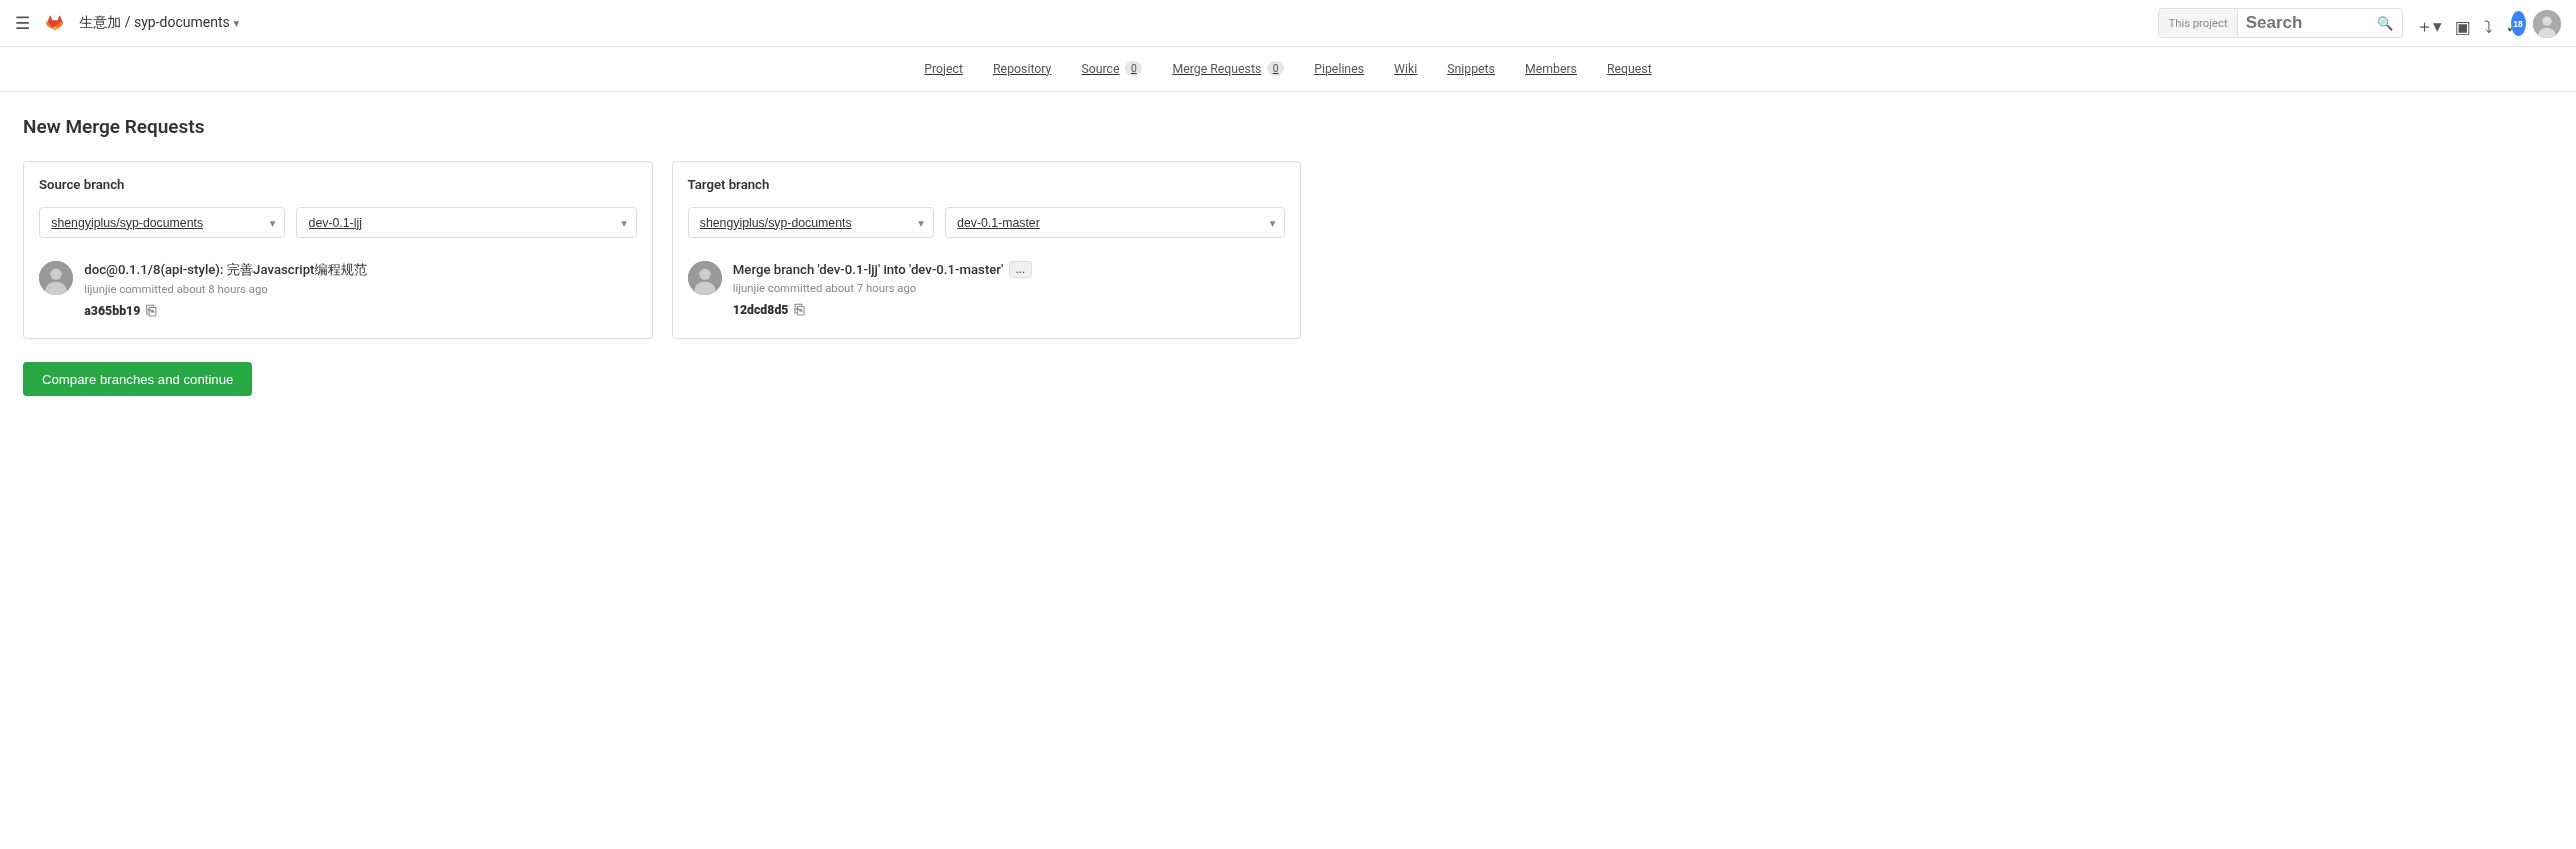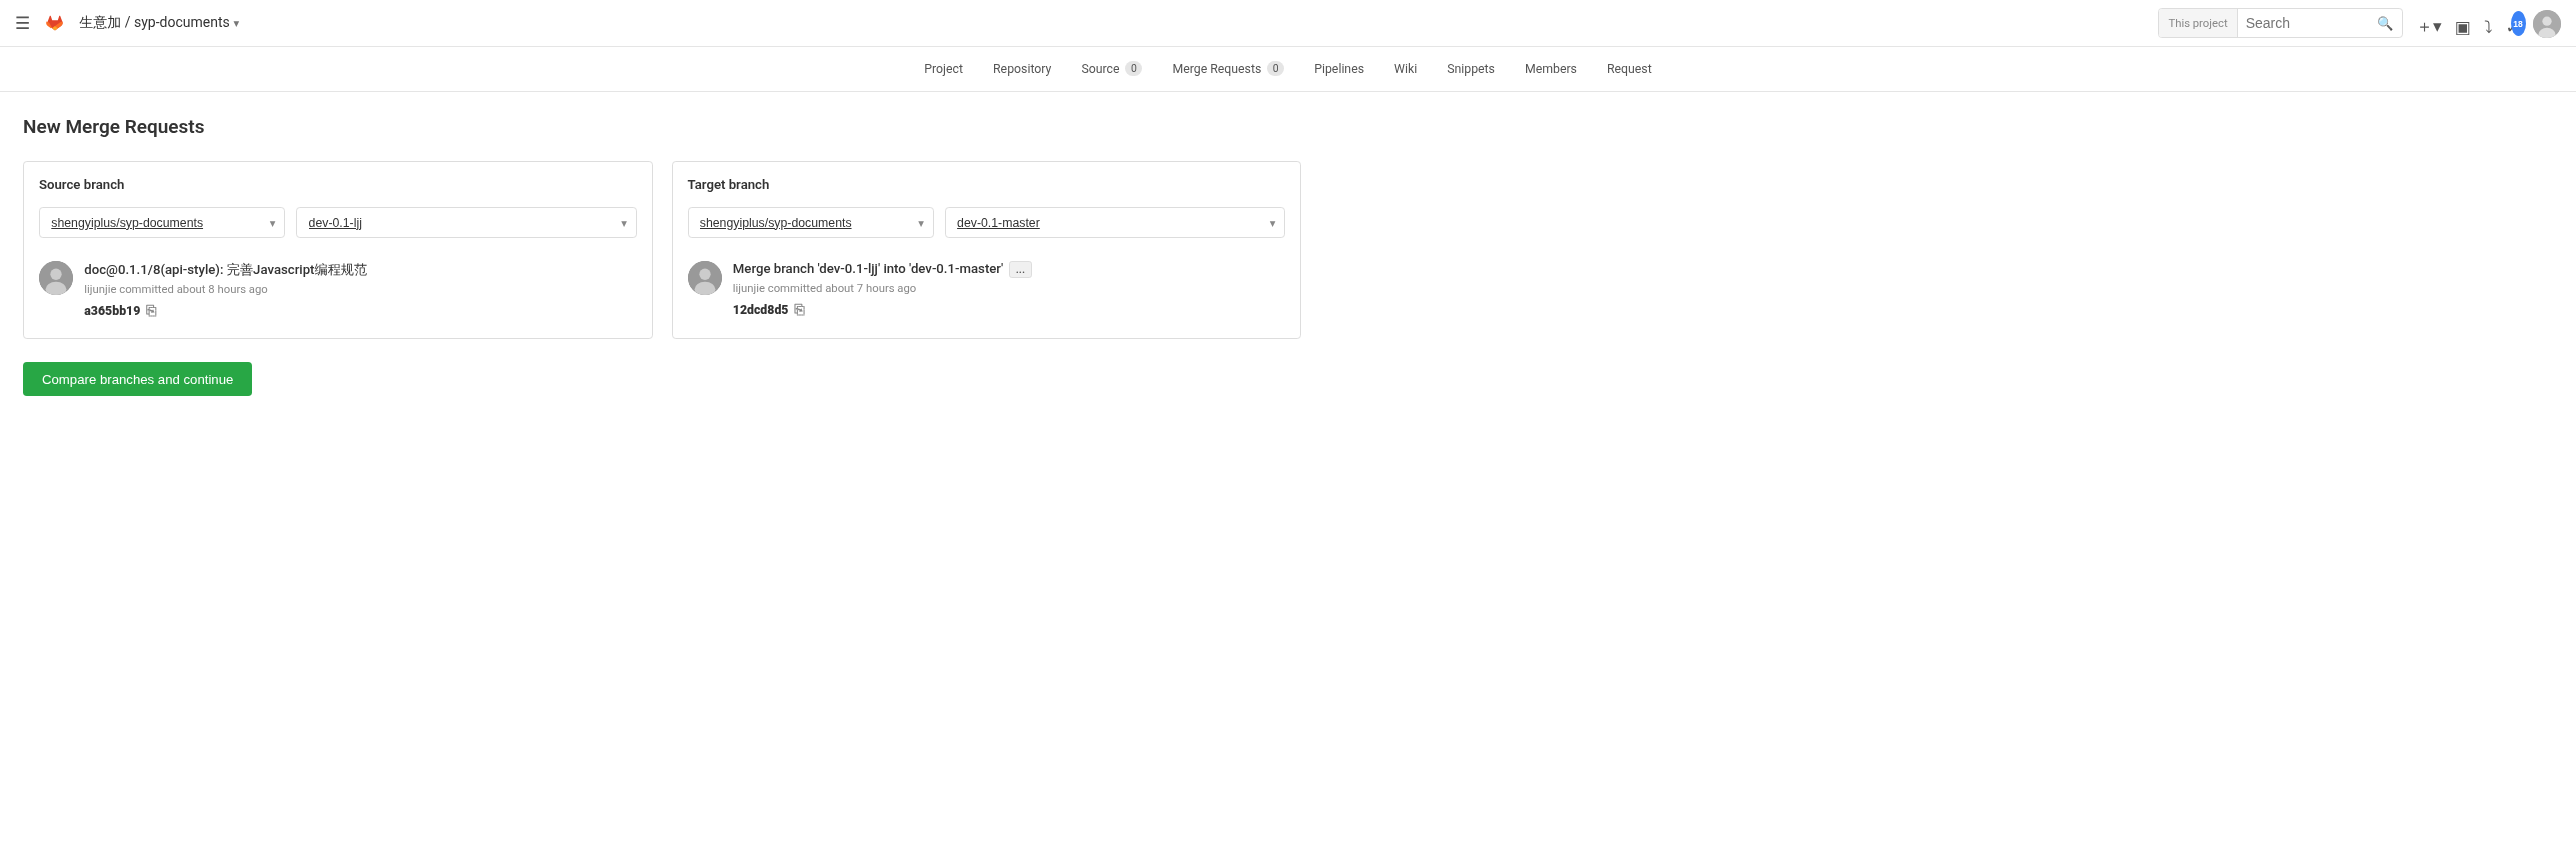--- a/index.html
+++ b/index.html
@@ -38,23 +38,24 @@
       font-size: 11.3px;
       height: 100%;
       display: flex;
       align-items: center;
       border-right: 0.9px solid #ddd;
     }
     .search-box input {
       border: none;
       outline: none;
       padding: 0 7.6px;
-      font-size: 14px;
+      font-size: 17px;
       width: 132px;
       height: 100%;
+      font-weight: bold;
     }
     .search-box .search-icon-btn {
       background: none;
       border: none;
       padding: 0 7.6px;
       cursor: pointer;
       color: #888;
       font-size: 13.2px;
     }
     .navbar-icon-btn {
@@ -99,20 +100,21 @@
     
     .subnav {
       display: flex;
       align-items: center;
       justify-content: center;
       gap: 0;
       border-bottom: 0.9px solid #e5e5e5;
       background: #fff;
       padding: 0 15px;
       height: 45px;
+      text-decoration: underline;
     }
     .subnav-item {
       padding: 13.2px 15px;
       font-size: 12.3px;
       color: #555;
       cursor: pointer;
       text-decoration: none;
       display: flex;
       align-items: center;
       gap: 5.7px;
@@ -212,21 +214,21 @@
       justify-content: center;
     }
     .commit-avatar svg { width: 34px; height: 34px; }
     .commit-details { flex: 1; }
     .commit-message {
       font-size: 13.2px;
       color: #333;
       font-weight: 500;
       margin-bottom: 3.8px;
       display: flex;
-      align-items: flex-start;
+      align-items: center;
       gap: 5.7px;
     }
     .commit-meta {
       font-size: 11.3px;
       color: #888;
       margin-bottom: 7.6px;
     }
     .commit-hash {
       font-weight: 700;
       font-size: 12.3px;

